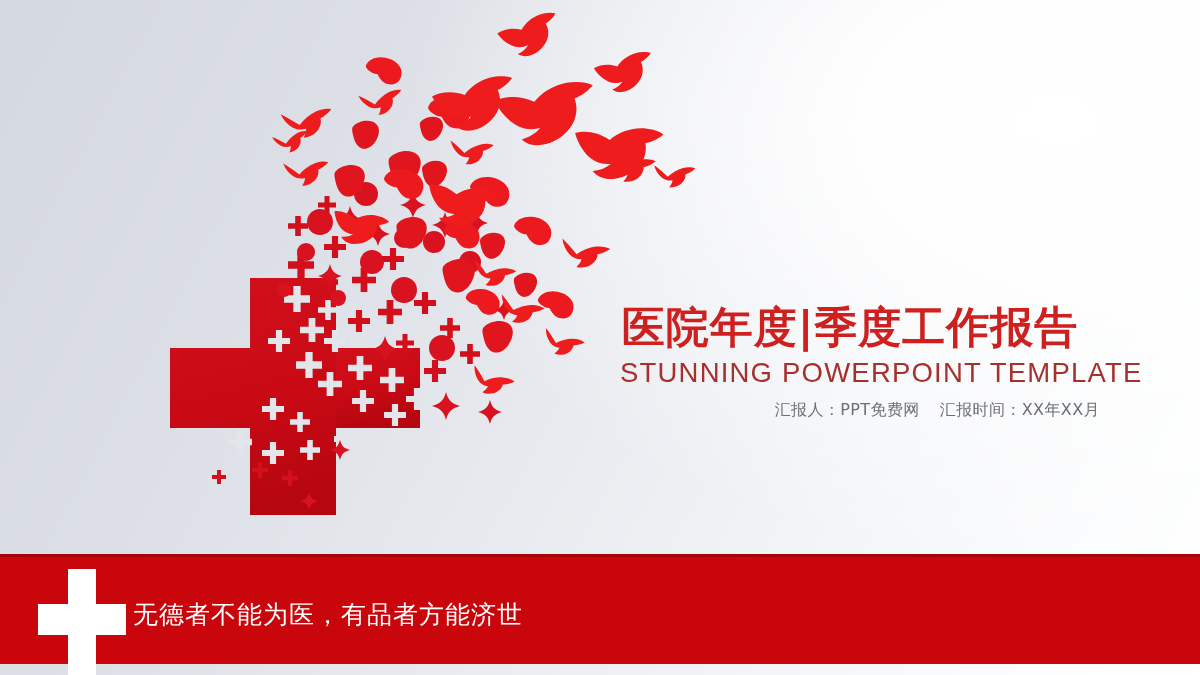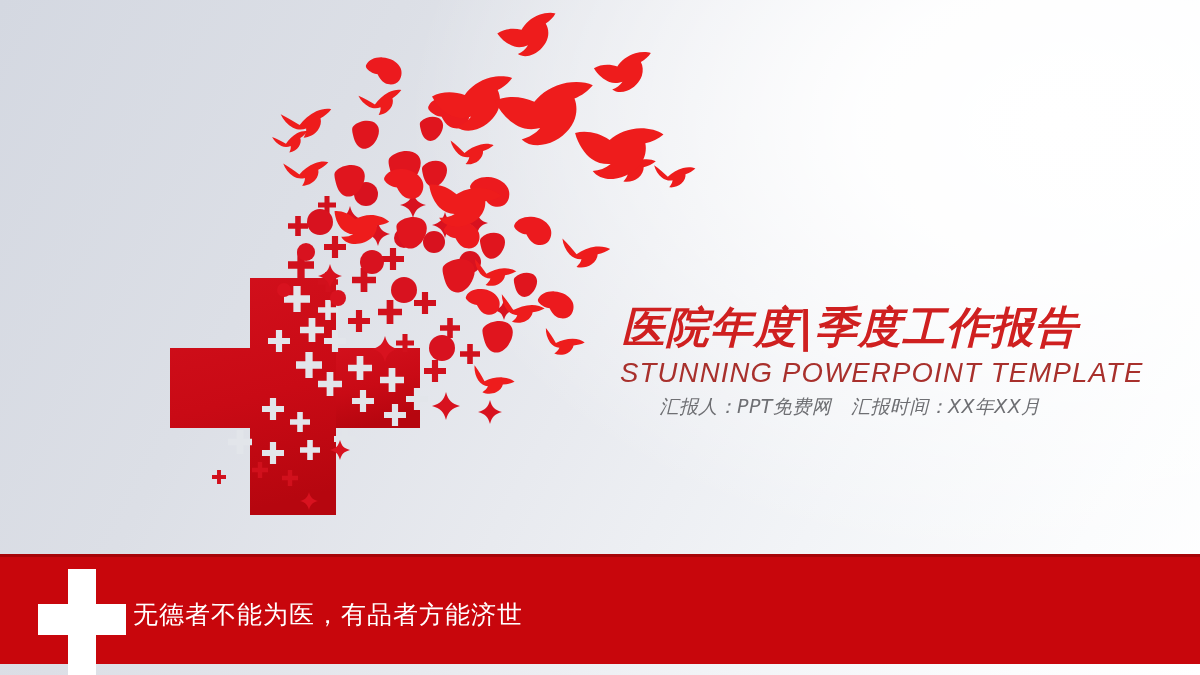--- a/index.html
+++ b/index.html
@@ -16,41 +16,41 @@
   }
   
   #art{
     position:absolute;left:0;top:0;width:1200px;height:560px;
     pointer-events:none;
   }
   
   #title-block{
     position:absolute;left:600px;top:305px;width:500px;
     text-align:center;
-    font-style:italic;
   }
   #main-title{
     font-size:43px;line-height:1.06;font-weight:700;
     color:#cf2020;letter-spacing:1px;
     font-family:"DejaVu Sans","Liberation Sans",sans-serif;
     white-space:nowrap;
   }
   #sub-title{
     margin-top:7px;
     font-size:27.5px;line-height:1.1;font-weight:400;
     color:#a8302c;letter-spacing:1.2px;
     font-family:"Liberation Sans",sans-serif;
     white-space:nowrap;
     margin-left:20px;
   }
   #meta-line{
-    margin-top:6px;
-    font-size:19px;color:#6e6f73;letter-spacing:0.4px;
+    margin-top:12px;
+    font-size:16px;color:#6e6f73;letter-spacing:0.4px;
     font-family:"DejaVu Sans","Liberation Sans",sans-serif;
     white-space:nowrap;
+    text-align:right;
   }
   #meta-line .gap{display:inline-block;width:20px;}
   
   #banner{
     position:absolute;left:0;top:554px;width:1200px;height:110px;
     background:#c8060c;
     border-top:3px solid #a60408;
     box-sizing:border-box;
   }
   #banner-cross{

